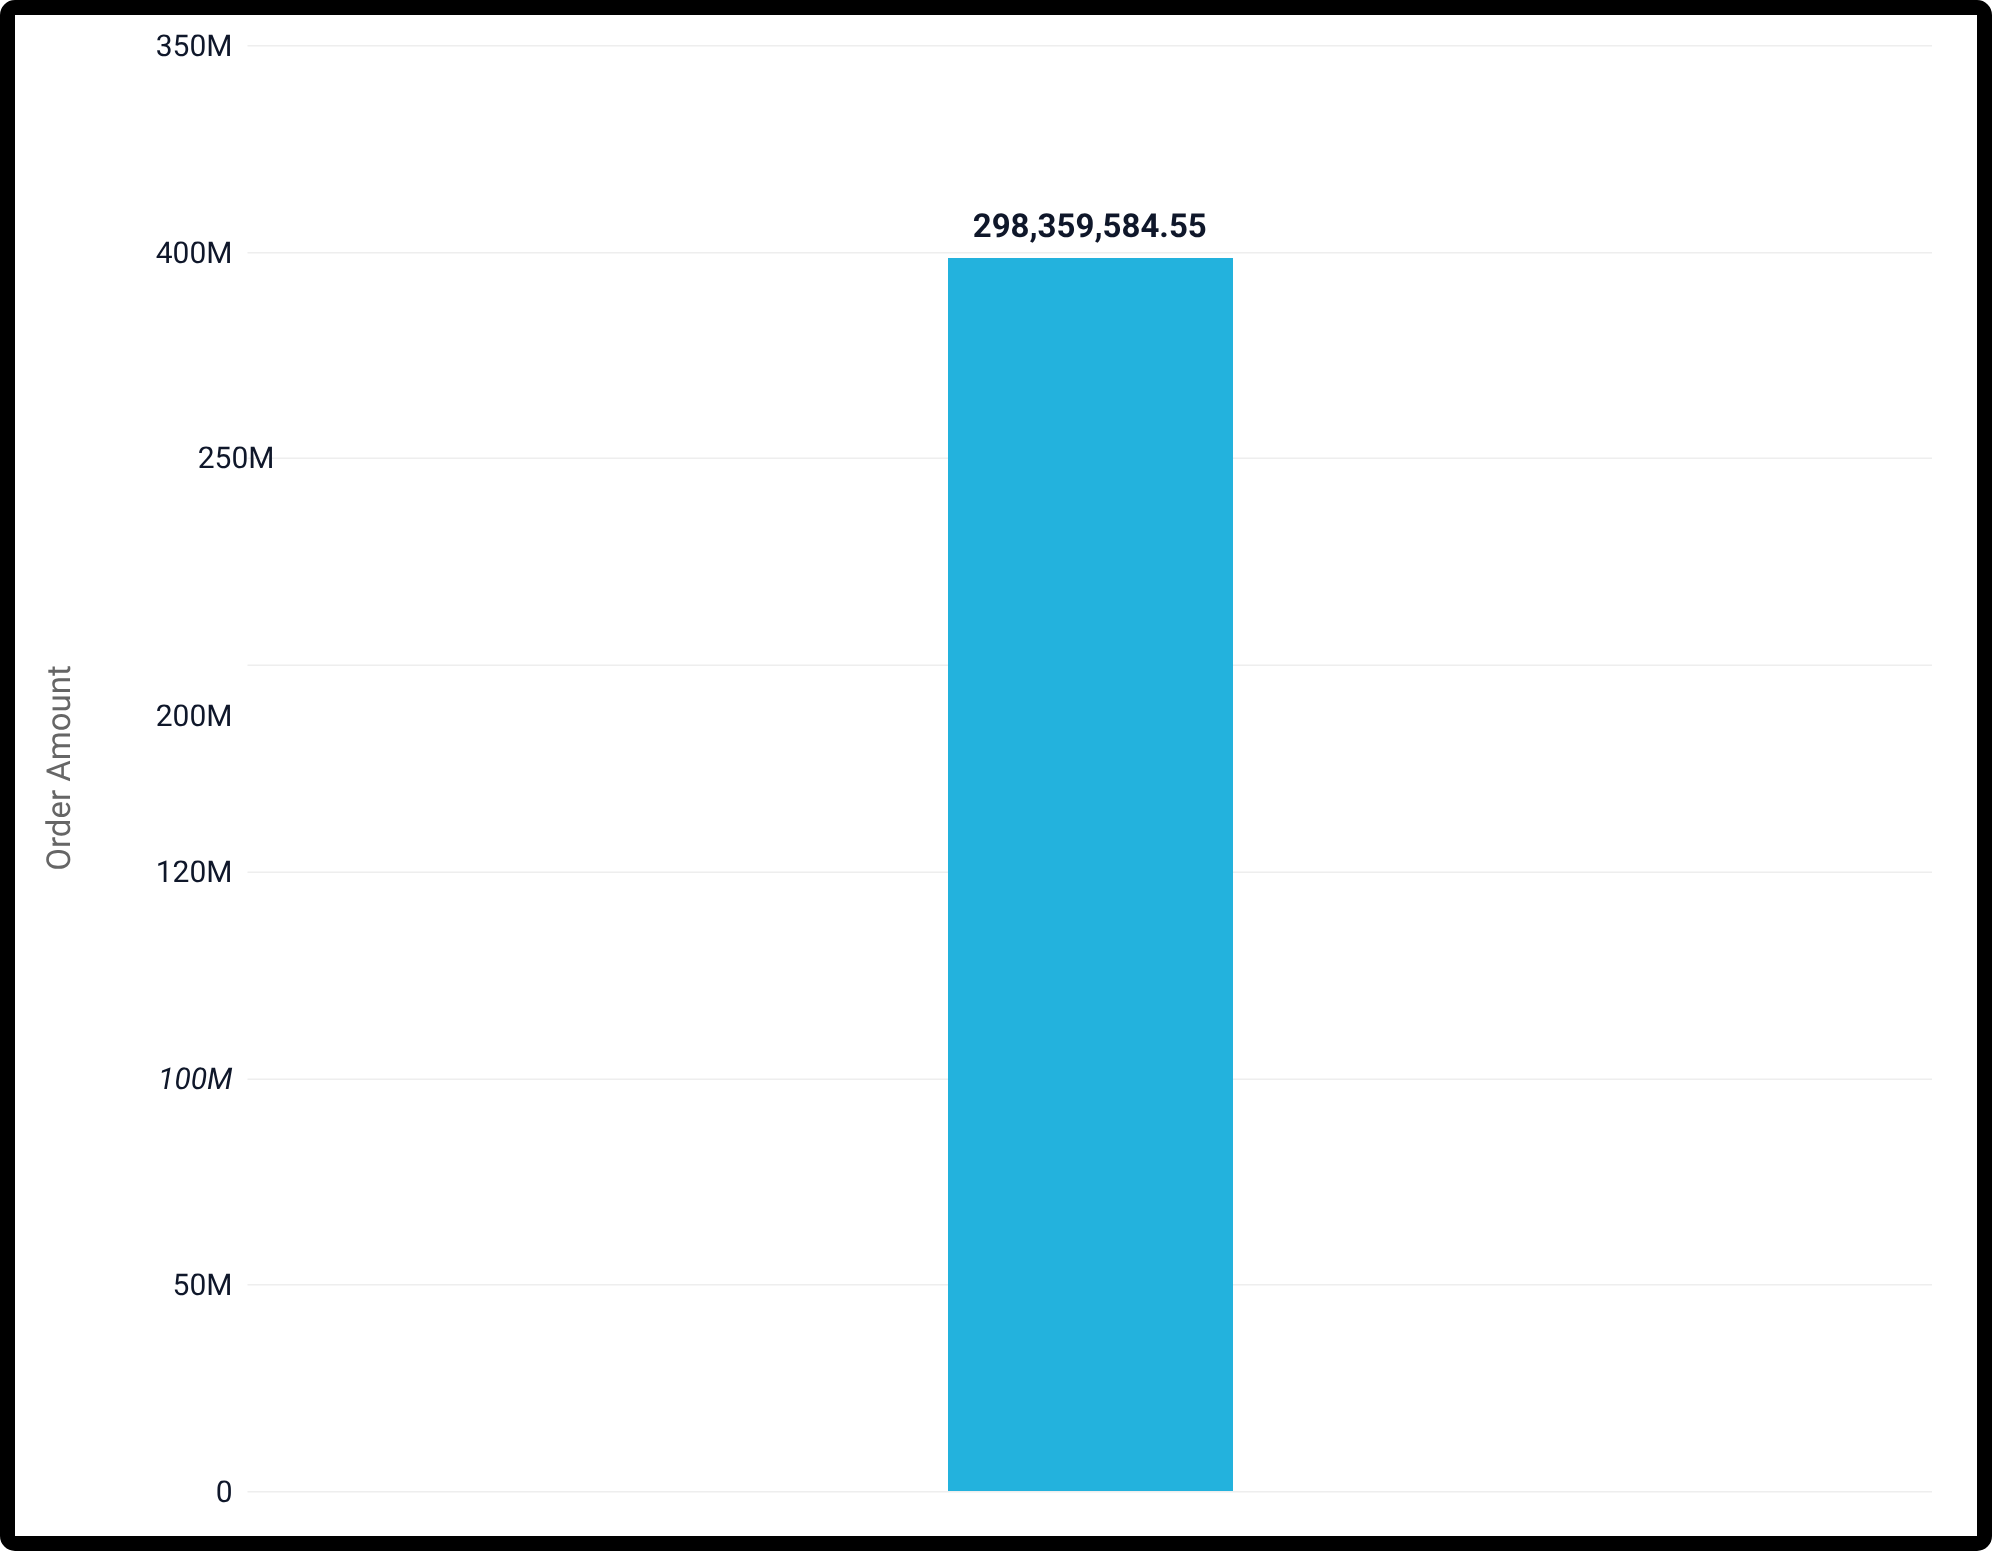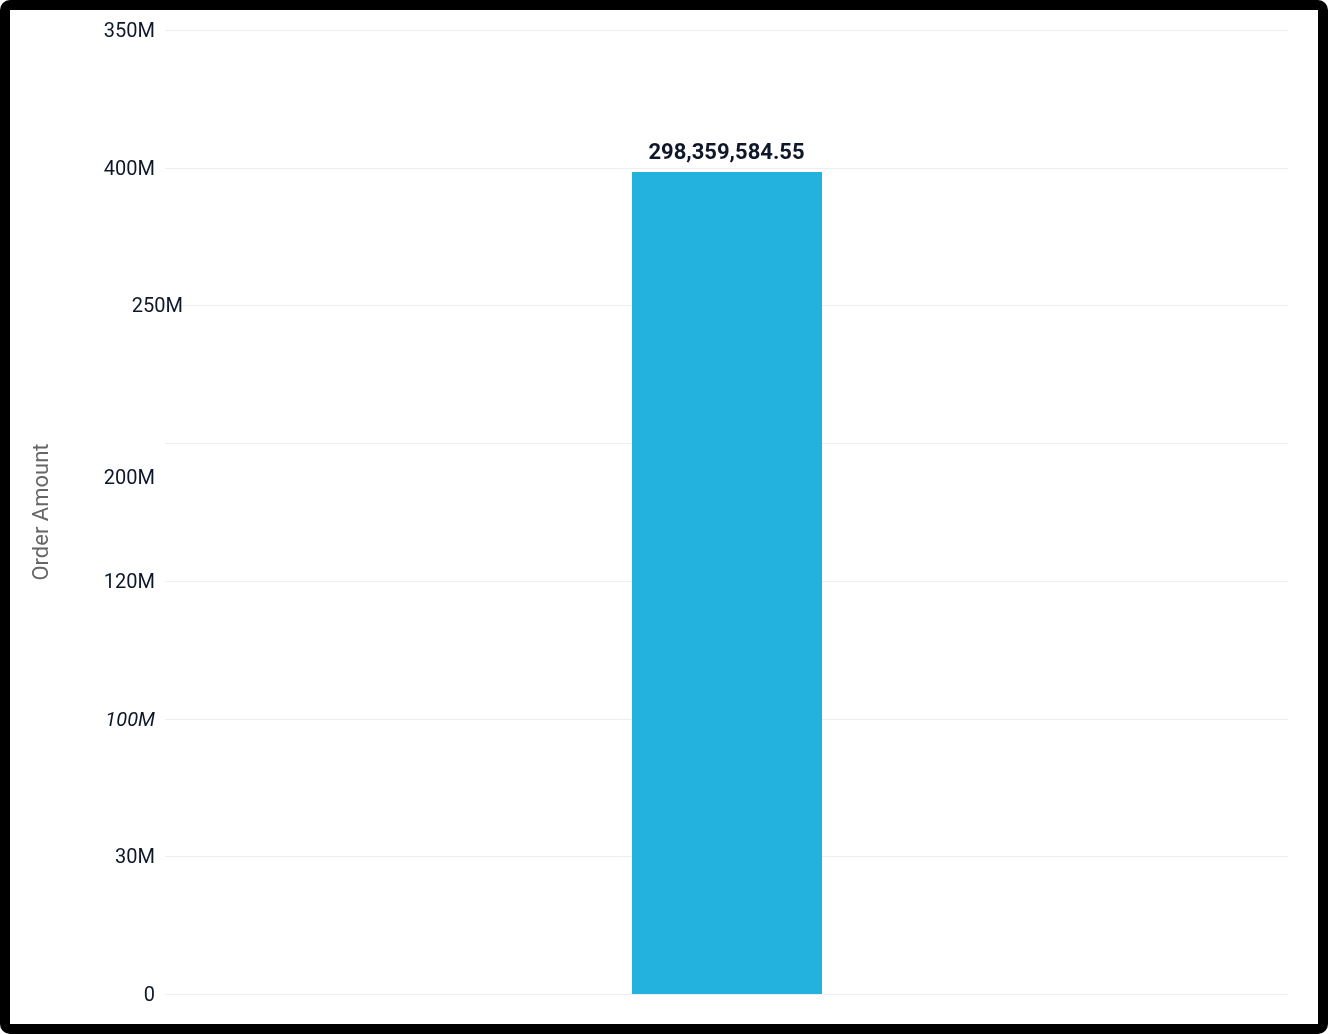--- a/index.html
+++ b/index.html
@@ -89,21 +89,21 @@
 <div class="frame">
   <div class="chart-area">
 
     <div class="y-axis-label">Order Amount</div>
 
     <div class="plot" id="plot">
 
     <div class="gridline" style="top: 100%;"></div>
         <div class="tick-label" style="top: 100%;">0</div>
         <div class="gridline" style="top: 85.7143%;"></div>
-        <div class="tick-label" style="top: 85.7143%;">30M</div>
+        <div class="tick-label" style="top: 85.7143%;">50M</div>
         <div class="gridline" style="top: 71.4286%;"></div>
         <div class="tick-label" style="top: 71.4286%; font-style: italic;">100M</div>
         <div class="gridline" style="top: 57.1429%;"></div>
         <div class="tick-label" style="top: 57.1429%;">120M</div>
         <div class="gridline" style="top: 42.8571%;"></div>
         <div class="tick-label" style="top: 42.8571%; margin-top: 34px;">200M</div>
         <div class="gridline" style="top: 28.5714%;"></div>
         <div class="tick-label" style="top: 28.5714%; margin-left: 28px;">250M</div>
         <div class="gridline" style="top: 14.2857%;"></div>
         <div class="tick-label" style="top: 14.2857%;">400M</div>

